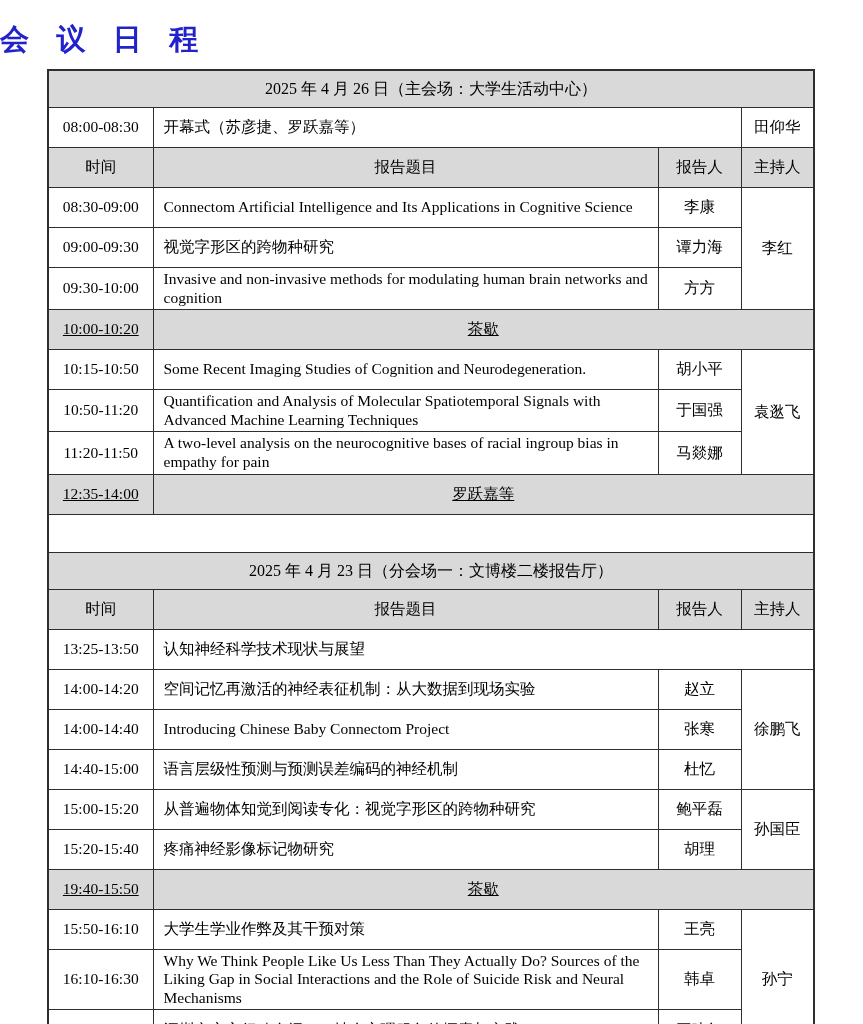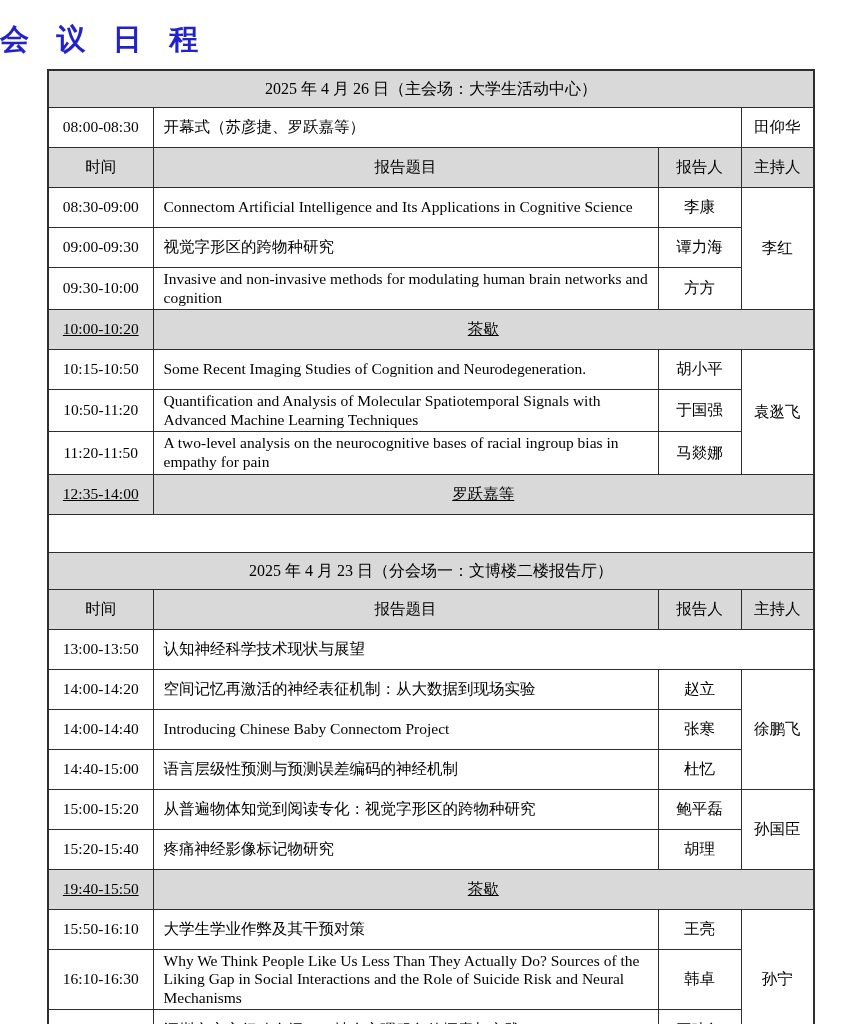--- a/index.html
+++ b/index.html
@@ -136,21 +136,21 @@
       <tr>
         <td colspan="4" class="section">2025 年 4 月 23 日（分会场一：文博楼二楼报告厅）</td>
       </tr>
       <tr>
         <td class="colheader">时间</td>
         <td class="colheader">报告题目</td>
         <td class="colheader">报告人</td>
         <td class="colheader">主持人</td>
       </tr>
       <tr>
-        <td class="time">13:00-13:50</td>
+        <td class="time">13:25-13:50</td>
         <td colspan="3" class="title">认知神经科学技术现状与展望</td>
       </tr>
       <tr>
         <td class="time">14:00-14:20</td>
         <td class="title">空间记忆再激活的神经表征机制：从大数据到现场实验</td>
         <td class="speaker">赵立</td>
         <td rowspan="3" class="moderator">徐鹏飞</td>
       </tr>
       <tr>
         <td class="time">14:00-14:40</td>

